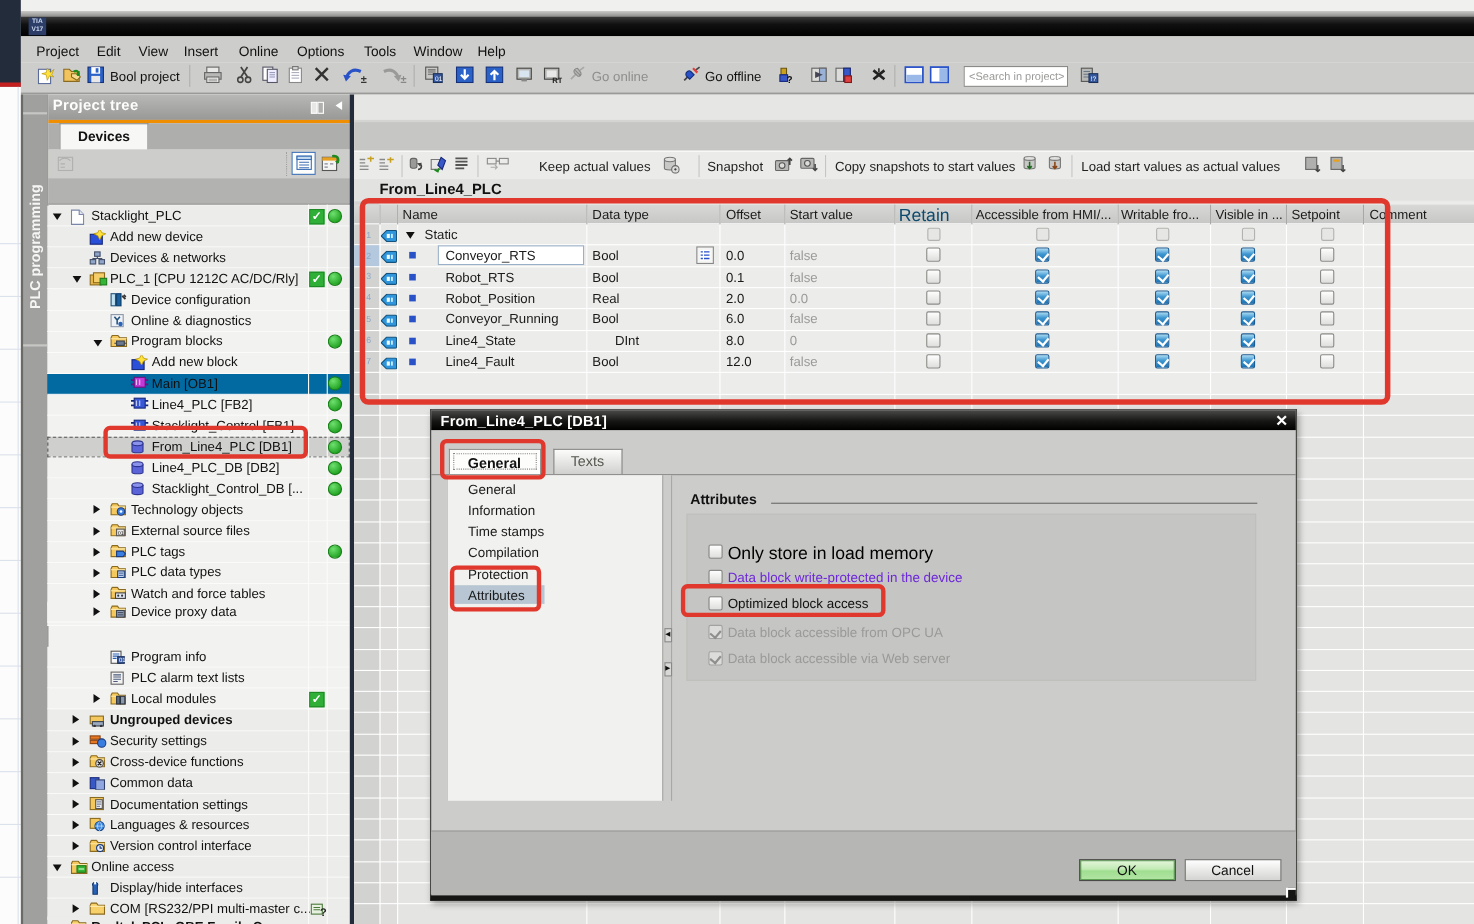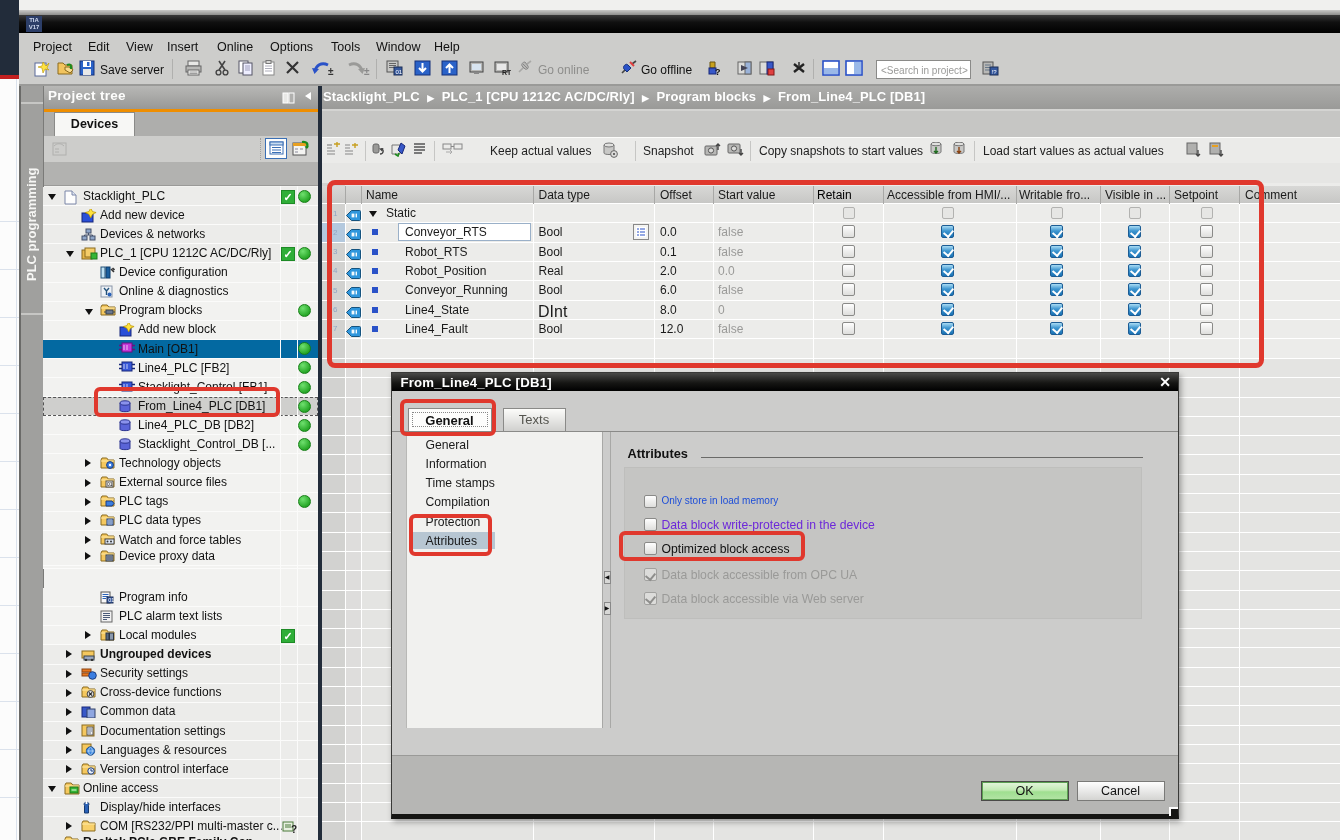--- a/index.html
+++ b/index.html
@@ -66,21 +66,21 @@
         <path d="M8 7 L14 7 L16 10 L13 13 L8 10 Z" fill="#f8da8e" stroke="#8a6a1e"></path>
         <path d="M10 5 Q15 3 14 9" stroke="#1d8a1d" stroke-width="2.2" fill="none"></path>
         <path d="M14 9 L12 7.5 L15.5 7 Z" fill="#1d8a1d"></path>
       </svg></div>
 <div class="a" style="left:60px;top:3px;width:17px;height:17px"><svg width="16" height="16" viewBox="0 0 16 16" style="">
         <rect x="1" y="1" width="14" height="14" fill="#2a62c8" stroke="#14307a"></rect>
         <rect x="4" y="1" width="8" height="6" fill="#fff"></rect>
         <rect x="8" y="2" width="2.5" height="4" fill="#2a62c8"></rect>
         <rect x="4" y="9" width="8" height="6" fill="#e8e8e8"></rect>
       </svg></div>
-<div class="a" style="left:81px;top:6px;font-size:12px;color:#111">Save server</div>
+<div class="a" style="left:81px;top:6px;font-size:12px;color:#111">Bool project</div>
 <div class="a" style="left:153px;top:2px;width:1px;height:20px;background:#b0b0ae"></div>
 <div class="a" style="left:166px;top:3px;width:17px;height:17px"><svg width="17" height="16" viewBox="0 0 17 16" style="">
         <rect x="3" y="1" width="11" height="5" fill="#e8e8e6" stroke="#666"></rect>
         <rect x="1" y="6" width="15" height="6" fill="#b8b8b6" stroke="#666"></rect>
         <rect x="3" y="10" width="11" height="5" fill="#f4f4f2" stroke="#666"></rect>
         <path d="M4.5 12 L12.5 12 M4.5 13.5 L12.5 13.5" stroke="#888" stroke-width="0.8"></path>
       </svg></div>
 <div class="a" style="left:195px;top:3px;width:17px;height:17px"><svg width="16" height="17" viewBox="0 0 16 17" style="">
         <path d="M5 1 L11 10 M11 1 L5 10" stroke="#444" stroke-width="1.6"></path>
         <circle cx="4.5" cy="12.5" r="2.4" fill="none" stroke="#444" stroke-width="1.4"></circle>
@@ -543,23 +543,20 @@
 <div class="ticn" style="left:21px"><svg width="15" height="12" viewBox="0 0 15 12" style="">
         <path d="M1 3 L1 11 L14 11 L14 3 L8.25 3 L6.75 1 L2 1 Z" fill="#f8d06a" stroke="#8a6a1e" stroke-width="1"></path>
         <path d="M1 4 L14 4" stroke="#fde9a8" stroke-width="1"></path>
       </svg></div>
 <span class="lbl" style="left:40px;font-weight:bold">Realtek PCIe GBE Family Con...</span>
 </div>
 <div class="a" style="left:280px;top:186px;width:1px;height:654px;background:#fbfbfa"></div>
 <div class="a" style="left:297px;top:186px;width:1px;height:654px;background:#fbfbfa"></div>
 <div class="a" style="left:318px;top:86px;width:4px;height:754px;background:#222c3a"></div>
 <div class="a" style="left:322px;top:86px;width:1018px;height:754px;background:#e6e6e4">
-<div class="a" style="left:0;top:0;width:1018px;height:23px;background:linear-gradient(#adadab,#9a9a98)">
-<div class="a" style="left:1px;top:3px;color:#fff;font-size:13px;font-weight:bold;letter-spacing:0.1px">Stacklight_PLC&nbsp; <span style="font-size:9px">▶</span>&nbsp; PLC_1 [CPU 1212C AC/DC/Rly]&nbsp; <span style="font-size:9px">▶</span>&nbsp; Program blocks&nbsp; <span style="font-size:9px">▶</span>&nbsp; From_Line4_PLC [DB1]</div>
-</div>
 <div class="a" style="left:0;top:23px;width:1018px;height:2px;background:#d4d4d2"></div>
 <div class="a" style="left:0;top:25px;width:1018px;height:26px;background:#c6c6c4"></div>
 <div class="a" style="left:0;top:51px;width:1018px;height:26px;background:#ebebe9;border-top:1px solid #fcfcfa">
 <div class="a" style="left:4px;top:4px"><svg width="16" height="15" viewBox="0 0 16 15" style="">
           <path d="M1 12 L9 12 M1 9 L9 9 M1 6 L6 6" stroke="#888" stroke-width="1.2"></path>
           <path d="M8 2 L14 2 M11 0 L11 5" stroke="#c8a020" stroke-width="1.4"></path>
           <path d="M6 3 L1 3" stroke="#888" stroke-width="1.2"></path>
         </svg></div>
 <div class="a" style="left:22px;top:4px"><svg width="16" height="15" viewBox="0 0 16 15" style="">
           <path d="M1 12 L9 12 M1 9 L9 9 M1 6 L6 6 M1 3 L6 3" stroke="#888" stroke-width="1.2"></path>
@@ -622,30 +619,33 @@
 <div class="a" style="left:863px;top:4px"><svg width="18" height="15" viewBox="0 0 18 15" style="">
           <rect x="2" y="1" width="10" height="11" fill="#b0b0ae" stroke="#666"></rect>
           <path d="M13 8 L13 14 M11 12 L13 14 L15 12" stroke="#444" stroke-width="1.3" fill="none"></path>
         </svg></div>
 <div class="a" style="left:886px;top:4px"><svg width="18" height="15" viewBox="0 0 18 15" style="">
           <rect x="2" y="1" width="10" height="11" fill="#b0b0ae" stroke="#666"></rect>
           <rect x="4" y="3" width="6" height="2" fill="#e8a020"></rect>
           <path d="M13 8 L13 14 M11 12 L13 14 L15 12" stroke="#444" stroke-width="1.3" fill="none"></path>
         </svg></div>
 </div>
+<div class="a" style="left:0;top:77px;width:1018px;height:19px;background:#e2e2e0">
+      <div class="a" style="left:23px;top:1px;font-size:13.5px;font-weight:bold;color:#111">From_Line4_PLC</div>
+    </div>
 </div>
 <div class="a" style="left:322px;top:182.5px;width:1018px;height:175.4px;background:#ececea"></div>
 <div class="a" style="left:322px;top:182.5px;width:23px;height:657.5px;background:#d2d2d0"></div>
 <div class="a" style="left:345px;top:182.5px;width:15.5px;height:175.4px;background:#e6e6e4"></div>
 <div class="a" style="left:322px;top:186px;width:1018px;height:17.5px;background:linear-gradient(#d8d8d6,#c6c6c4)"></div>
 <div class="a" style="left:366px;top:188px;font-size:12px;color:#1a1a1a;white-space:nowrap">Name</div>
 <div class="a" style="left:538.5px;top:188px;font-size:12px;color:#1a1a1a;white-space:nowrap">Data type</div>
 <div class="a" style="left:660px;top:188px;font-size:12px;color:#1a1a1a;white-space:nowrap">Offset</div>
 <div class="a" style="left:718px;top:188px;font-size:12px;color:#1a1a1a;white-space:nowrap">Start value</div>
-<div class="a" style="left:817px;top:188px;font-size:12px;color:#000000;white-space:nowrap">Retain</div>
+<div class="a" style="left:817px;top:188px;font-size:16px;color:#0c4a6e;white-space:nowrap">Retain</div>
 <div class="a" style="left:887px;top:188px;font-size:12px;color:#1a1a1a;white-space:nowrap">Accessible from HMI/...</div>
 <div class="a" style="left:1019px;top:188px;font-size:12px;color:#1a1a1a;white-space:nowrap">Writable fro...</div>
 <div class="a" style="left:1105px;top:188px;font-size:12px;color:#1a1a1a;white-space:nowrap">Visible in ...</div>
 <div class="a" style="left:1174px;top:188px;font-size:12px;color:#1a1a1a;white-space:nowrap">Setpoint</div>
 <div class="a" style="left:1245px;top:188px;font-size:12px;color:#1a1a1a;white-space:nowrap">Comment</div>
 <div class="hl" style="left:322px;top:203.0px;width:1018px"></div>
 <div class="a" style="left:333px;top:208.5px;font-size:8px;color:#90a6c4">1</div>
 <div class="a" style="left:346px;top:207.0px"><svg width="15" height="11" viewBox="0 0 15 11" style="">
       <path d="M5.5 0.5 L13.5 0.5 Q14.5 0.5 14.5 1.5 L14.5 9.5 Q14.5 10.5 13.5 10.5 L5.5 10.5 L0.5 5.5 Z" fill="#2f96dc" stroke="#15537e" stroke-width="1"></path>
       <rect x="5.6" y="3.6" width="2.8" height="3.8" fill="#f2f9fd"></rect>
@@ -735,21 +735,21 @@
 <div class="cb" style="left:1200px;top:283.2px"></div>
 <div class="hl" style="left:322px;top:299.5px;width:1018px"></div>
 <div class="a" style="left:333px;top:305.0px;font-size:8px;color:#90a6c4">6</div>
 <div class="a" style="left:346px;top:303.5px"><svg width="15" height="11" viewBox="0 0 15 11" style="">
       <path d="M5.5 0.5 L13.5 0.5 Q14.5 0.5 14.5 1.5 L14.5 9.5 Q14.5 10.5 13.5 10.5 L5.5 10.5 L0.5 5.5 Z" fill="#2f96dc" stroke="#15537e" stroke-width="1"></path>
       <rect x="5.6" y="3.6" width="2.8" height="3.8" fill="#f2f9fd"></rect>
       <rect x="9.6" y="3.6" width="1.4" height="3.8" fill="#f2f9fd"></rect>
     </svg></div>
 <div class="a" style="left:372px;top:306.5px;width:6px;height:6px;background:#2a52c8"></div>
 <div class="a" style="left:405px;top:302.5px;font-size:12px;color:#1a1a1a;z-index:5">Line4_State</div>
-<div class="a" style="left:538px;top:302.5px;font-size:16px;color:#1a1a1a">DInt</div>
+<div class="a" style="left:559px;top:302.5px;font-size:12px;color:#1a1a1a">DInt</div>
 <div class="a" style="left:660px;top:302.5px;font-size:12px;color:#1a1a1a">8.0</div>
 <div class="a" style="left:718px;top:302.5px;font-size:12px;color:#9a9a98">0</div>
 <div class="cb" style="left:842px;top:302.5px"></div>
 <div class="cbb" style="left:941px;top:302.5px"></div>
 <div class="cbb" style="left:1050px;top:302.5px"></div>
 <div class="cbb" style="left:1128px;top:302.5px"></div>
 <div class="cb" style="left:1200px;top:302.5px"></div>
 <div class="hl" style="left:322px;top:318.8px;width:1018px"></div>
 <div class="a" style="left:333px;top:324.3px;font-size:8px;color:#90a6c4">7</div>
 <div class="a" style="left:346px;top:322.8px"><svg width="15" height="11" viewBox="0 0 15 11" style="">
@@ -849,21 +849,21 @@
 <div class="a" style="left:19px;top:102.5px;font-size:12.2px;color:#1a1a1a">Attributes</div>
 </div>
 <div class="a" style="left:210px;top:58.5px;width:9px;height:296px;background:#cccccb;border-left:1px solid #a8a8a6;border-right:1px solid #a8a8a6">
 <div class="a" style="left:1px;top:139px;width:7px;height:13px;background:#d8d8d6;border:1px solid #888;font-size:6px;color:#111;text-align:center;line-height:11px">◀</div>
 <div class="a" style="left:1px;top:170px;width:7px;height:13px;background:#d8d8d6;border:1px solid #888;font-size:6px;color:#111;text-align:center;line-height:11px">▶</div>
 </div>
 <div class="a" style="left:236px;top:73px;font-size:12.8px;font-weight:bold;color:#111">Attributes</div>
 <div class="a" style="left:309px;top:84px;width:442px;height:1px;background:#6a6a68"></div>
 <div class="a" style="left:232px;top:94px;width:518px;height:152px;background:#c5c5c3;border:1px solid #bebebc">
 <div class="cb" style="left:19px;top:26.5px"></div>
-<div class="a" style="left:37px;top:26.5px;font-size:10px;color:#1d4ed8">Only store in load memory</div>
+<div class="a" style="left:37px;top:26.5px;font-size:16px;color:#000000">Only store in load memory</div>
 <div class="cb" style="left:19px;top:50.0px"></div>
 <div class="a" style="left:37px;top:50.0px;font-size:12.2px;color:#6d28d9">Data block write-protected in the device</div>
 <div class="cb" style="left:19px;top:73.5px"></div>
 <div class="a" style="left:37px;top:73.5px;font-size:12.2px;color:#111">Optimized block access</div>
 <div class="cbg" style="left:19px;top:100.0px"></div>
 <div class="a" style="left:37px;top:100.0px;font-size:12.2px;color:#9a9a98">Data block accessible from OPC UA</div>
 <div class="cbg" style="left:19px;top:123.5px"></div>
 <div class="a" style="left:37px;top:123.5px;font-size:12.2px;color:#9a9a98">Data block accessible via Web server</div>
 </div>
 <div class="a" style="left:0;top:382px;width:100%;height:59px;background:#b6b6b4;border-top:1px solid #9a9a98">

